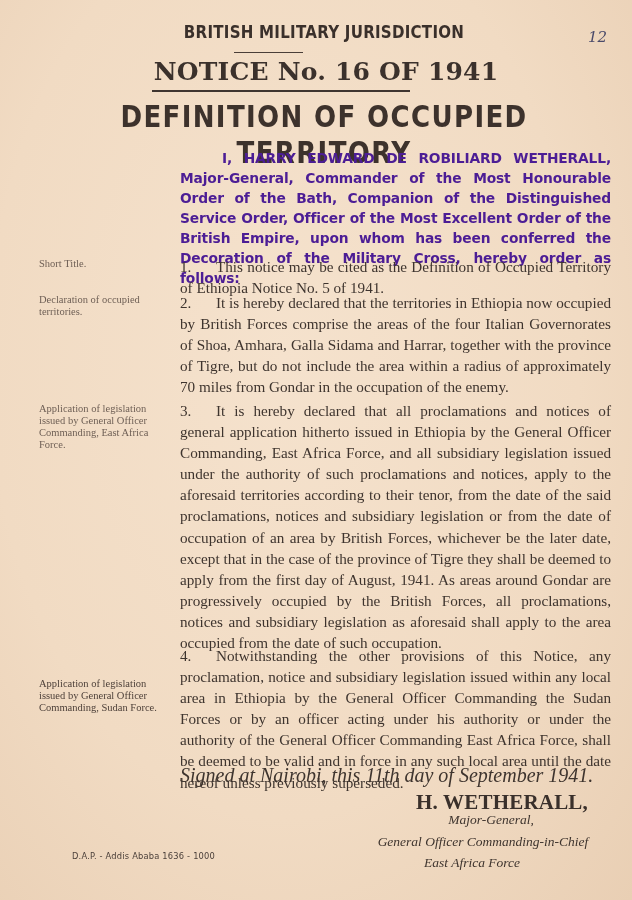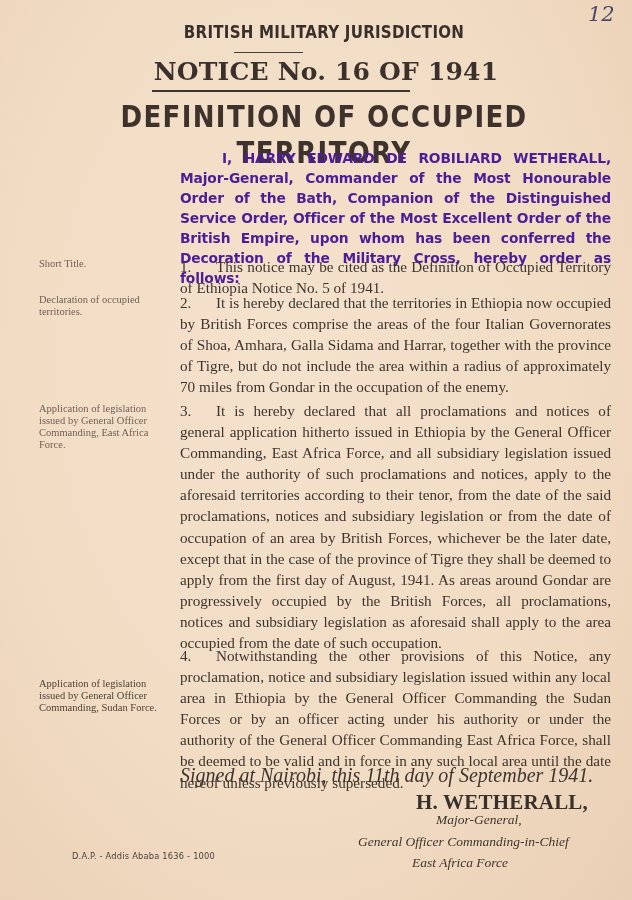--- a/index.html
+++ b/index.html
@@ -5,23 +5,23 @@
   html, body { margin: 0; padding: 0; }
   body {
     width: 632px; height: 900px; overflow: hidden;
     background: #f2ddc6;
     background-image: radial-gradient(ellipse at 45% 40%, #f5e2cd 0%, #f1dbc3 60%, #e9cfb4 100%);
     color: #3a2f2a;
     position: relative;
     font-family: "Liberation Serif", serif;
   }
   .page-num {
-    position: absolute; left: 588px; top: 2px;
+    position: absolute; left: 588px; top: 28px;
     font-family: "DejaVu Serif", serif; font-style: italic;
-    font-size: 21px; color: #4a4a6a;
+    font-size: 15px; color: #4a4a6a;
   }
   .header-1 {
     position: absolute; left: 0; width: 648px; top: 22px; text-align: center;
     font-family: "DejaVu Sans", sans-serif; font-size: 17.5px; letter-spacing: 0.3px;
     transform: scaleX(0.86); transform-origin: center;
     color: #3a302b; font-weight: 600;
   }
   .rule-short {
     position: absolute; left: 234px; top: 52px; width: 69px; height: 1px;
     border-top: 1.3px solid #4a3e38;
@@ -64,21 +64,21 @@
     position: absolute; left: 180px; top: 764px; width: 431px;
     font-family: "Liberation Serif", serif; font-style: italic; font-size: 20px;
     color: #3e342e;
   }
   .sig-name {
     position: absolute; left: 416px; top: 790px;
     font-family: "Liberation Serif", serif; font-weight: bold; font-size: 21px;
     color: #3a302b; letter-spacing: 0.2px;
   }
   .sig-line {
-    position: absolute; text-align: left;
+    position: absolute; text-align: center;
     font-family: "Liberation Serif", serif; font-style: italic; font-size: 13.5px;
     color: #3e342e;
   }
   .footer-print {
     position: absolute; left: 39px; top: 851px;
     font-family: "DejaVu Sans", sans-serif; font-size: 8.3px; color: #4a3f39;
     letter-spacing: 0.2px;
     margin-left: 33px;
   }
 </style>

